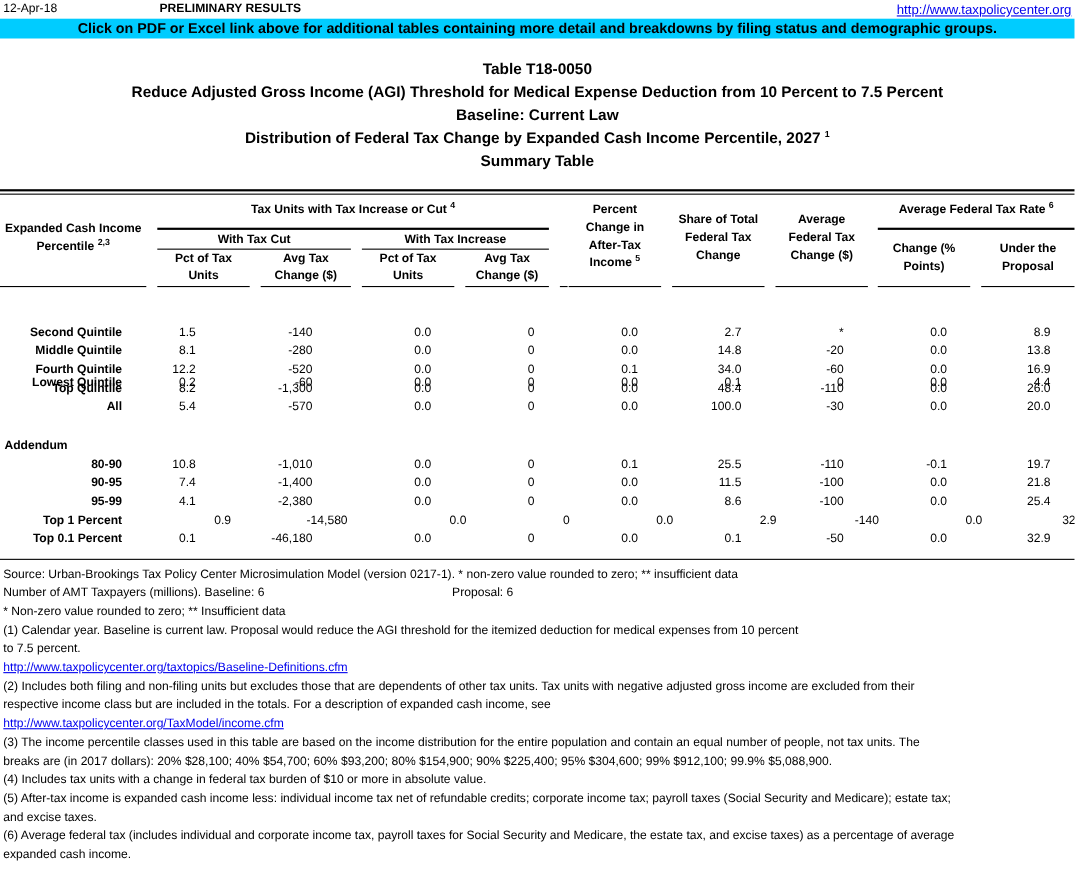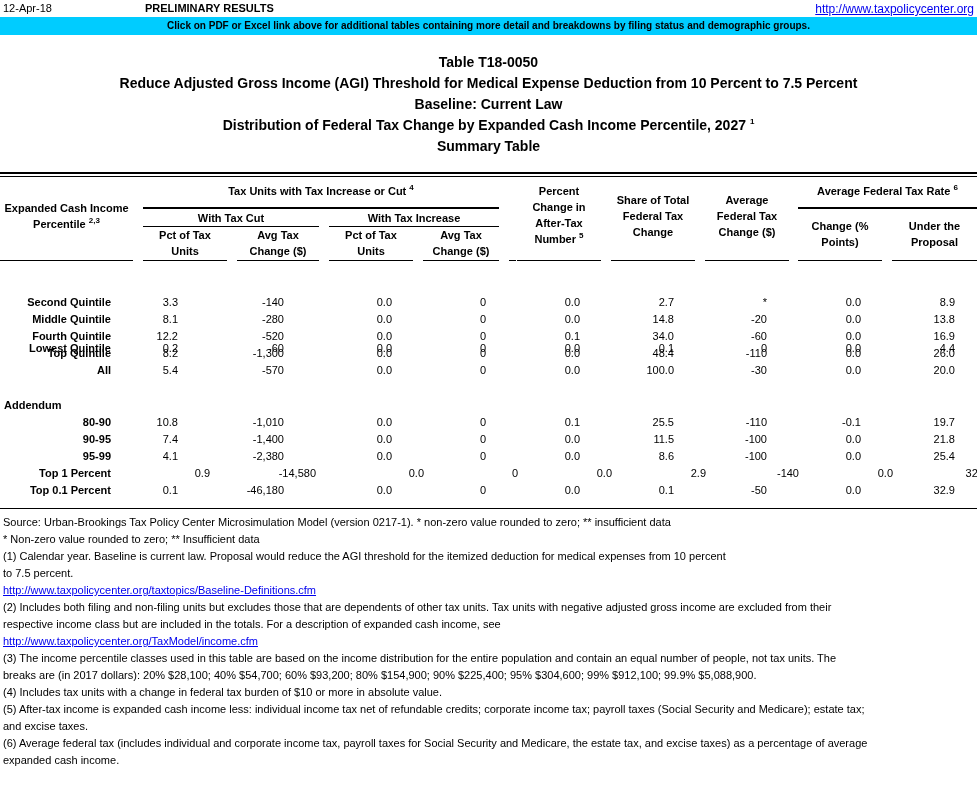--- a/index.html
+++ b/index.html
@@ -7,21 +7,21 @@
     width: 977px; height: 804px; position: relative; overflow: hidden;
     font-family: "Liberation Sans", sans-serif; color: #000;
     font-size: 11px;
   }
   .topbar { position: absolute; left: 0; top: 0; width: 977px; height: 16px; }
   .topbar .date { position: absolute; left: 3px; top: 2px; font-weight: normal; font-size: 11px; }
   .topbar .prelim { position: absolute; left: 145px; top: 2px; font-weight: bold; font-size: 11px; }
   .topbar .url { position: absolute; right: 3px; top: 2px; font-size: 12px; color: #0000ee; text-decoration: underline; }
   .banner {
     position: absolute; left: 0; top: 17px; width: 977px; height: 18px;
-    background: #00ccff; font-weight: bold; font-size: 10px; text-align: center; line-height: 18px;
+    background: #00ccff; font-weight: bold; font-size: 13px; text-align: center; line-height: 18px;
   }
   .titles { position: absolute; left: 0; top: 52px; width: 977px; text-align: center; font-weight: bold; font-size: 14px; }
   .titles div { height: 21px; line-height: 21px; }
   sup { font-size: 8px; vertical-align: super; line-height: 0; }
 
   .dbl { position: absolute; left: 0; width: 977px; border-top: 2px solid #000; }
   .hline { position: absolute; border-top: 1px solid #000; }
   .hline.thick { border-top: 2px solid #000; }
 
   .hdr { position: absolute; font-weight: bold; font-size: 11px; text-align: center; line-height: 16px; }
@@ -83,21 +83,21 @@
   </div>
 <div class="hdr" style="left:423px;top:227px;width:76px;">
     <div>Avg Tax</div>
     <div>Change ($)</div>
   </div>
 
 <div class="hdr" style="left:517px;top:183px;width:84px;">
   <div>Percent</div>
     <div>Change in</div>
     <div>After-Tax</div>
-  <div><span>Number</span> <sup>5</sup></div>
+  <div><span>Income</span> <sup>5</sup></div>
 </div>
 <div class="hdr" style="left:611px;top:192px;width:84px;">
   <div>Share of Total</div>
     <div>Federal Tax</div>
     <div>Change</div>
 </div>
 <div class="hdr" style="left:705px;top:192px;width:84px;">
   <div>Average</div>
     <div>Federal Tax</div>
     <div>Change ($)</div>
@@ -135,21 +135,21 @@
       <span style="right: 585px;">0.0</span>
       <span style="right: 491px;">0</span>
       <span style="right: 397px;">0.0</span>
       <span style="right: 303px;">0.1</span>
       <span style="right: 210px;">0</span>
       <span style="right: 116px;">0.0</span>
       <span style="right: 22px;">4.4</span>
     </div>
     <div class="row" style="top: 294px;">
       <span class="lbl">Second Quintile</span>
-      <span style="right: 799px;">3.3</span>
+      <span style="right: 799px;">1.5</span>
       <span style="right: 693px;">-140</span>
       <span style="right: 585px;">0.0</span>
       <span style="right: 491px;">0</span>
       <span style="right: 397px;">0.0</span>
       <span style="right: 303px;">2.7</span>
       <span style="right: 210px;">*</span>
       <span style="right: 116px;">0.0</span>
       <span style="right: 22px;">8.9</span>
     </div>
     <div class="row" style="top: 311px;">
@@ -264,20 +264,21 @@
       <span style="right: 210px;">-50</span>
       <span style="right: 116px;">0.0</span>
       <span style="right: 22px;">32.9</span>
     </div>
   </div>
 
 <div class="hline" style="top:508px;left:0;width:977px;"></div>
 
 <div class="notes">
   <div>Source: Urban-Brookings Tax Policy Center Microsimulation Model (version 0217-1).  * non-zero value rounded to zero; ** insufficient data</div>
+  <div class="amt" style="position:relative;"><span>Number of AMT Taxpayers (millions).  Baseline: 6</span><span class="prop">Proposal: 6</span></div>
   <div>* Non-zero value rounded to zero; ** Insufficient data</div>
   <div>(1) Calendar year. Baseline is current law. Proposal would reduce the AGI threshold for the itemized deduction for medical expenses from 10 percent</div>
   <div>to 7.5 percent.</div>
   <div class="link">http://www.taxpolicycenter.org/taxtopics/Baseline-Definitions.cfm</div>
   <div>(2) Includes both filing and non-filing units but excludes those that are dependents of other tax units. Tax units with negative adjusted gross income are excluded from their</div>
   <div>respective income class but are included in the totals. For a description of expanded cash income, see</div>
   <div class="link">http://www.taxpolicycenter.org/TaxModel/income.cfm</div>
   <div>(3) The income percentile classes used in this table are based on the income distribution for the entire population and contain an equal number of people, not tax units. The</div>
   <div>breaks are (in 2017 dollars): 20% $28,100; 40% $54,700; 60% $93,200; 80% $154,900; 90% $225,400; 95% $304,600; 99% $912,100; 99.9% $5,088,900.</div>
   <div>(4) Includes tax units with a change in federal tax burden of $10 or more in absolute value.</div>

